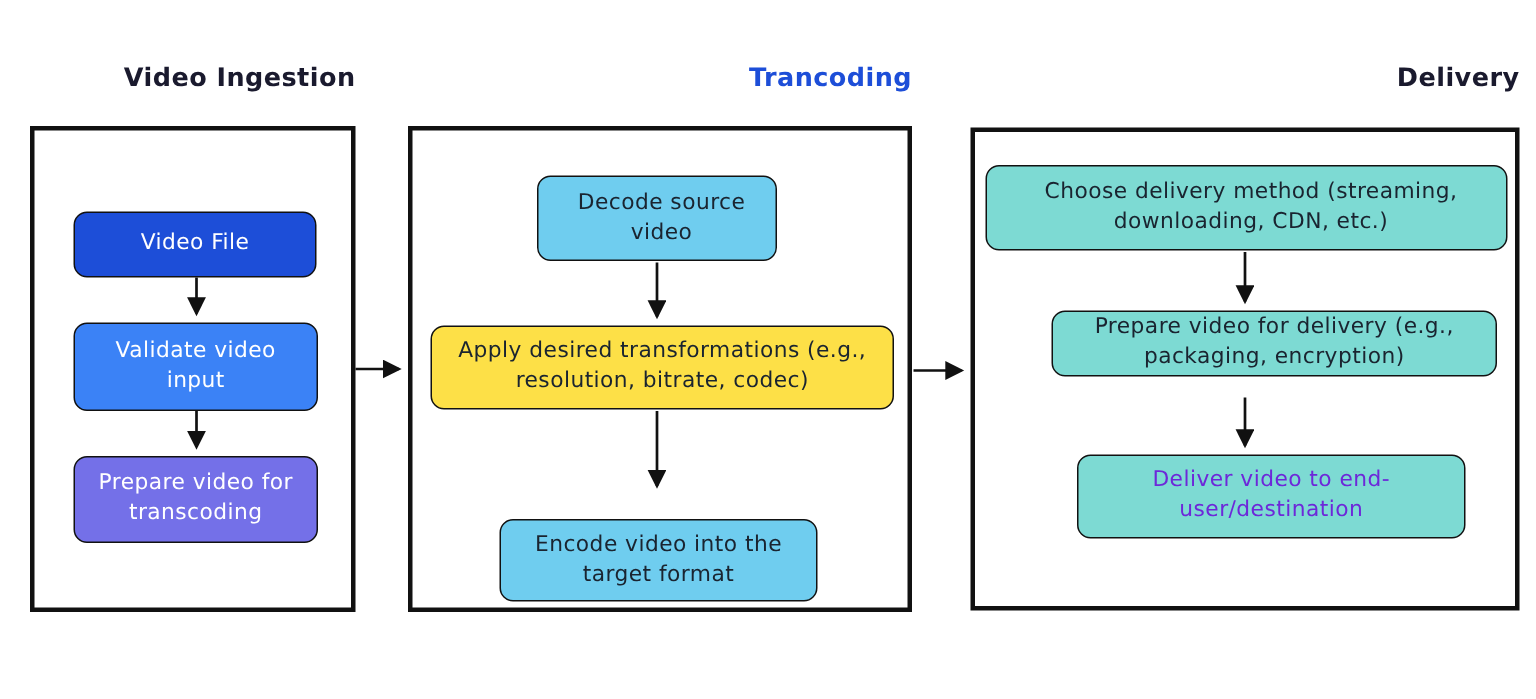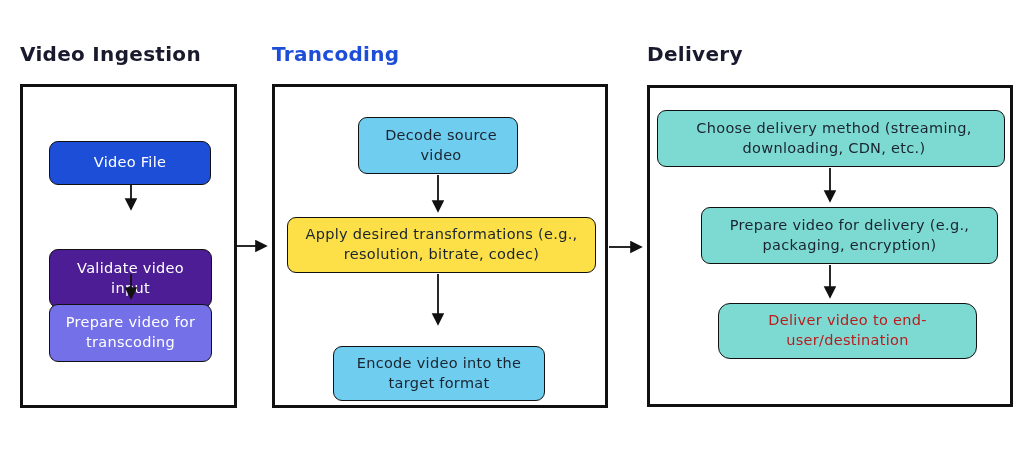--- a/index.html
+++ b/index.html
@@ -7,22 +7,22 @@
     position: relative;
     width: 1024px;
     height: 466px;
     background: #ffffff;
     font-family: "DejaVu Sans", "Liberation Sans", sans-serif;
     overflow: hidden;
   }
   .col-title {
     position: absolute;
     top: 42px;
-    text-align: left;
-    font-size: 20px;
+    text-align: right;
+    font-size: 17px;
     font-weight: 700;
     letter-spacing: 0.3px;
     color: #1a1a2e;
   }
   .container {
     position: absolute;
     border: 3px solid #111111;
     background: #ffffff;
     box-sizing: border-box;
   }
@@ -51,21 +51,21 @@
   
   #c1-b1 { left: 49px;  top: 141px; width: 162px; height: 44px; }
   #c1-b2 { left: 49px;  top: 215px; width: 163px; height: 59px; }
   #c1-b3 { left: 49px;  top: 304px; width: 163px; height: 58px; }
   
   #c2-b1 { left: 358px; top: 117px; width: 160px; height: 57px; padding-left: 16px; }
   #c2-b2 { left: 287px; top: 217px; width: 309px; height: 56px; }
   #c2-b3 { left: 333px; top: 346px; width: 212px; height: 55px; }
   
   #c3-b1 { left: 657px; top: 110px; width: 348px; height: 57px; padding-left: 16px; }
-  #c3-b2 { left: 701px; top: 207px; width: 297px; height: 57px; }
+  #c3-b2 { left: 701px; top: 207px; width: 297px; height: 44px; }
   #c3-b3 { left: 718px; top: 303px; width: 259px; height: 56px; }
 
   .arrows-layer {
     position: absolute;
     left: 0; top: 0;
     width: 1024px;
     height: 466px;
     pointer-events: none;
   }
 </style>
@@ -76,30 +76,30 @@
 
   <div class="col-title" id="title-1" style="color: rgb(26, 26, 46);">Video Ingestion</div>
   <div class="col-title" id="title-2" style="color: #1d4ed8;">Trancoding</div>
   <div class="col-title" id="title-3" style="color: rgb(26, 26, 46);">Delivery</div>
 
   <div class="container" id="container-1"></div>
   <div class="container" id="container-2"></div>
   <div class="container" id="container-3"></div>
 
   <div class="step-box" id="c1-b1" style="background-color: #1d4ed8; color: rgb(255, 255, 255);">Video File</div>
-  <div class="step-box" id="c1-b2" style="background-color: #4c1d95; color: rgb(255, 255, 255); margin-top: 34px;">Validate video input</div>
+  <div class="step-box" id="c1-b2" style="background-color: #3b82f6; color: rgb(255, 255, 255);">Validate video input</div>
   <div class="step-box" id="c1-b3" style="background-color: rgb(116, 112, 232); color: rgb(255, 255, 255);">Prepare video for transcoding</div>
 
   <div class="step-box" id="c2-b1" style="background-color: rgb(111, 205, 239); color: rgb(26, 36, 48);">Decode source video</div>
   <div class="step-box" id="c2-b2" style="background-color: #fde047; color: rgb(26, 36, 48);">Apply desired transformations (e.g., resolution, bitrate, codec)</div>
   <div class="step-box" id="c2-b3" style="background-color: rgb(111, 205, 239); color: rgb(26, 36, 48);">Encode video into the target format</div>
 
   <div class="step-box" id="c3-b1" style="background-color: rgb(125, 218, 211); color: rgb(26, 36, 48);">Choose delivery method (streaming, downloading, CDN, etc.)</div>
   <div class="step-box" id="c3-b2" style="background-color: rgb(125, 218, 211); color: rgb(26, 36, 48);">Prepare video for delivery (e.g., packaging, encryption)</div>
-  <div class="step-box" id="c3-b3" style="background-color: rgb(125, 218, 211); color: #b91c1c; border-radius: 12px;">Deliver video to end-user/destination</div>
+  <div class="step-box" id="c3-b3" style="background-color: rgb(125, 218, 211); color: #6d28d9;">Deliver video to end-user/destination</div>
 
   <svg class="arrows-layer" viewBox="0 0 1024 466" xmlns="http://www.w3.org/2000/svg">
     <defs>
       <marker id="arrowhead" markerWidth="8" markerHeight="8" refX="6" refY="3.5" orient="auto">
         <path d="M0,0 L7,3.5 L0,7 Z" fill="#111111"></path>
       </marker>
     </defs>
     <line x1="131" y1="185" x2="131" y2="209" stroke-width="1.8" marker-end="url(#arrowhead)" stroke="#111111"></line>
     <line x1="131" y1="274" x2="131" y2="298" stroke-width="1.8" marker-end="url(#arrowhead)" stroke="#111111"></line>
     <line x1="438" y1="175" x2="438" y2="211" stroke-width="1.8" marker-end="url(#arrowhead)" stroke="#111111"></line>

